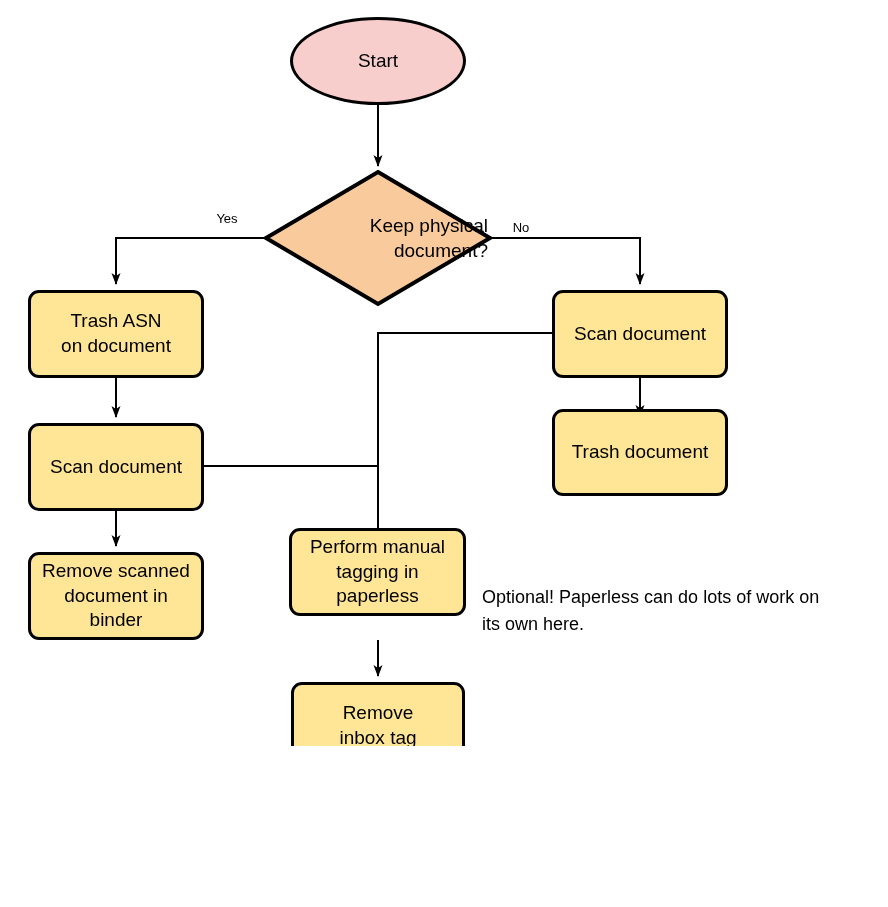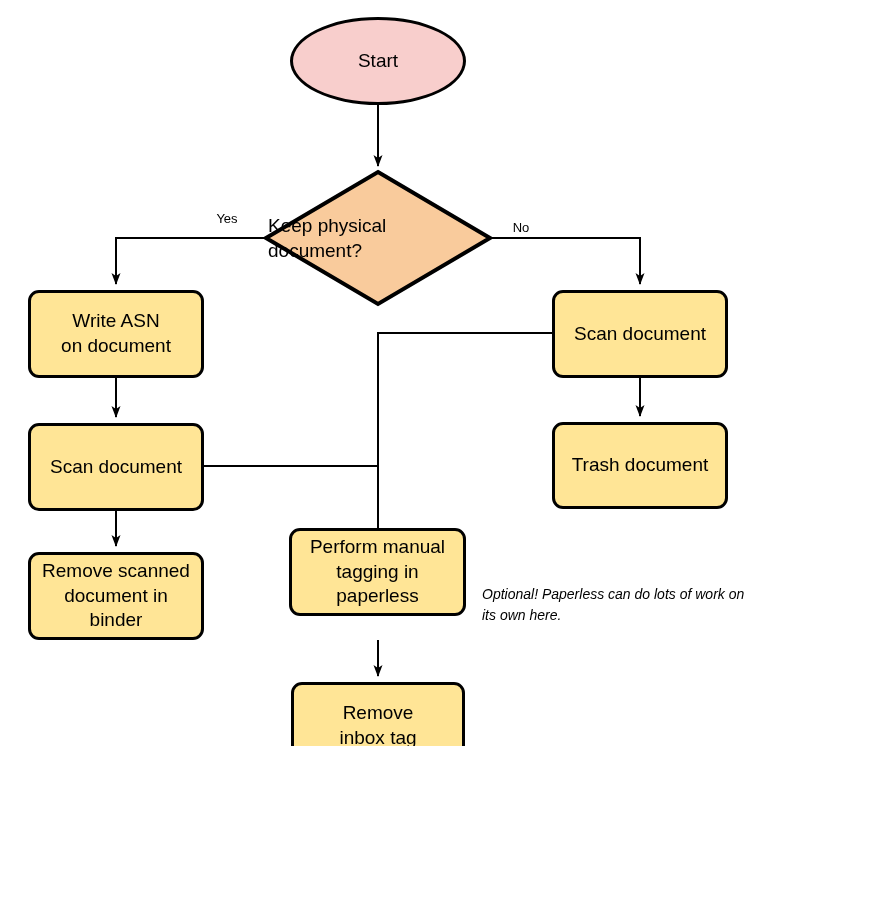--- a/index.html
+++ b/index.html
@@ -44,34 +44,33 @@
     border: 3px solid var(--stroke, #000);
     border-radius: 11px;
   }
   .terminal {
     background: var(--terminal, #F8CECC);
     border: 3.5px solid var(--stroke, #000);
     border-radius: 50%;
   }
   .diamond-text {
     position: absolute;
-    text-align: left;
+    text-align: right;
     font-size: 19px;
     line-height: 1.32;
     white-space: pre-line;
   }
   .edge-label {
     position: absolute;
     text-align: center;
     font-size: 13px;
   }
   .note {
     position: absolute;
-    font-size: 14px;
-    font-style: italic;
+    font-size: 18px;
     line-height: 1.5;
     white-space: pre-line;
   }
   .separator {
     position: absolute;
     left: 0; top: 901px;
     width: 888px; height: 1px;
     background: var(--separator, #ECECEC);
   }
 </style>
@@ -105,36 +104,36 @@
     <span>Start</span>
   </div>
 
   <div class="diamond-text" style="left:268px;top:213px;width:220px">Keep physical
 document?</div>
 
   <div class="edge-label" style="left:205px;top:211px;width:44px">Yes</div>
   <div class="edge-label" style="left:499px;top:220px;width:44px">No</div>
 
   <div class="node process" style="left:28px;top:290px;width:176px;height:88px">
-    <span>Write ASN
+    <span>Trash ASN
 on document</span>
   </div>
   <div class="node process" style="left:28px;top:423px;width:176px;height:88px">
     <span>Scan document</span>
   </div>
   <div class="node process" style="left:28px;top:552px;width:176px;height:88px">
     <span>Remove scanned
 document in
 binder</span>
   </div>
 
   <div class="node process" style="left:552px;top:290px;width:176px;height:88px">
     <span>Scan document</span>
   </div>
-  <div class="node process" style="left:552px;top:422px;width:176px;height:87px">
+  <div class="node process" style="left:552px;top:409px;width:176px;height:87px">
     <span>Trash document</span>
   </div>
 
   <div class="node process" style="left:289px;top:528px;width:177px;height:88px">
     <span>Perform manual
 tagging in
 paperless</span>
   </div>
   <div class="node terminal" style="left:290px;top:812px;width:176px;height:88px">
     <span>End</span>

